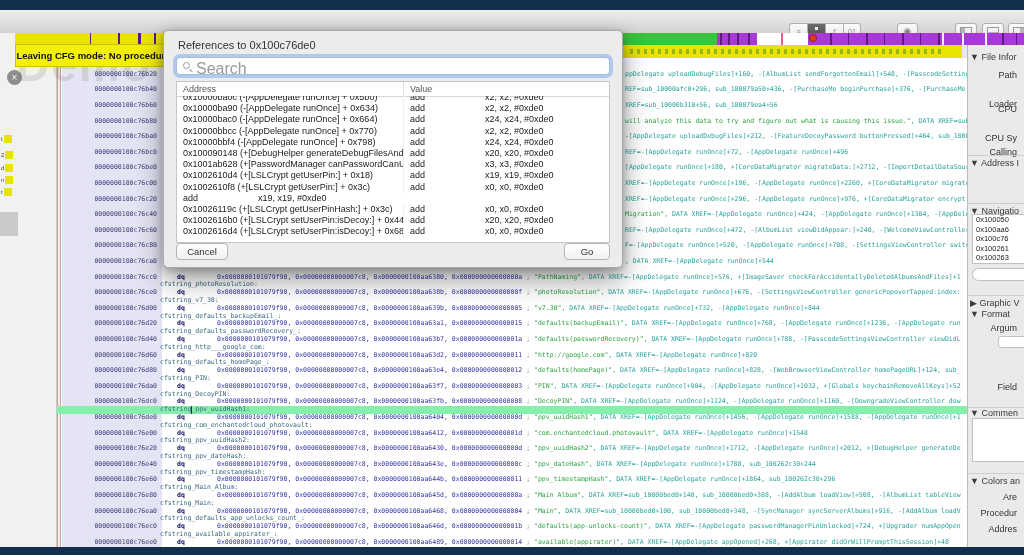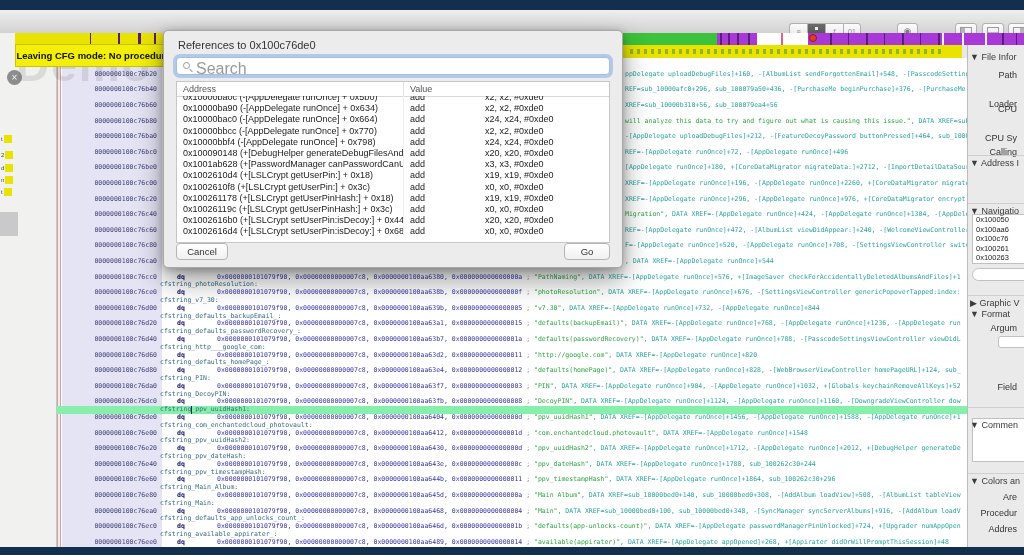--- a/index.html
+++ b/index.html
@@ -304,21 +304,21 @@
         <div>0x100263</div>
       </div>
     <div class="navinput"></div>
     <div class="minibox"></div>
     <div class="cmtarea"></div>
   <div class="sb-head" style="top: 7px;">▼ File Infor</div>
       <div class="sb-head" style="top: 113px;">▼ Address I</div>
       <div class="sb-head" style="top: 161px;">▼ Navigatio</div>
       <div class="sb-head" style="top: 253px;">▶ Graphic V</div>
       <div class="sb-head" style="top: 264px;">▼ Format</div>
-      <div class="sb-head" style="top: 375px;">▼ Commen</div>
+      <div class="sb-head" style="top: 363px;">▼ Commen</div>
       <div class="sb-head" style="top: 431px;">▼ Colors an</div>
       <div class="sb-label" style="top: 25px;">Path</div>
       <div class="sb-label" style="top: 54px; margin-left: 36px;">Loader</div>
       <div class="sb-label" style="top: 59px;">CPU</div>
       <div class="sb-label" style="top: 88px;">CPU Sy</div>
       <div class="sb-label" style="top: 102px;">Calling</div>
       <div class="sb-label" style="top: 278px;">Argum</div>
       <div class="sb-label" style="top: 337px;">Field</div>
       <div class="sb-label" style="top: 447px;">Are</div>
       <div class="sb-label" style="top: 463px;">Procedur</div>
@@ -401,21 +401,20 @@
             </div>
           </div>
           <div class="drow">
             <div class="dc-addr">0x1002610f8 (+[LSLCrypt getUserPin:] + 0x3c)</div>
             <div class="dc-val">
               <span class="mn">add</span>
               <span>x0, x0, #0xde0</span>
             </div>
           </div>
           <div class="drow">
-            <div class="dc-addr">0x100261178 (+[LSLCrypt getUserPinHash:] + 0x18)</div>
             <div class="dc-val">
               <span class="mn">add</span>
               <span>x19, x19, #0xde0</span>
             </div>
           </div>
           <div class="drow">
             <div class="dc-addr">0x10026119c (+[LSLCrypt getUserPinHash:] + 0x3c)</div>
             <div class="dc-val">
               <span class="mn">add</span>
               <span>x0, x0, #0xde0</span>

